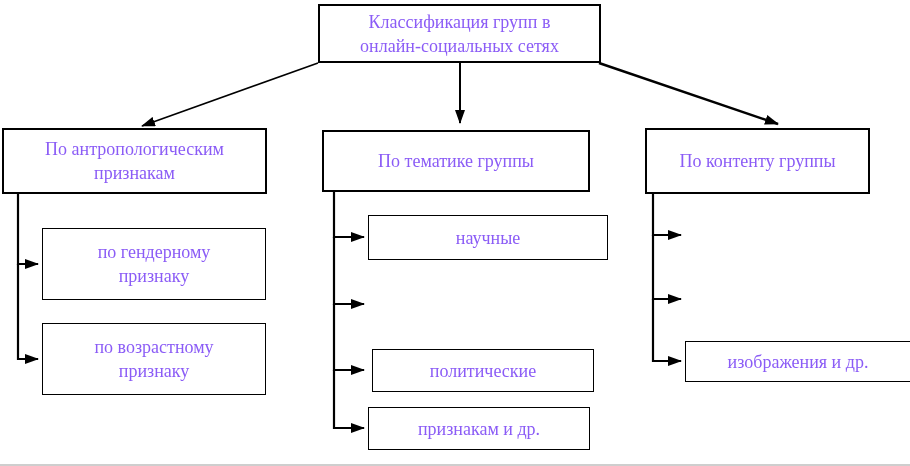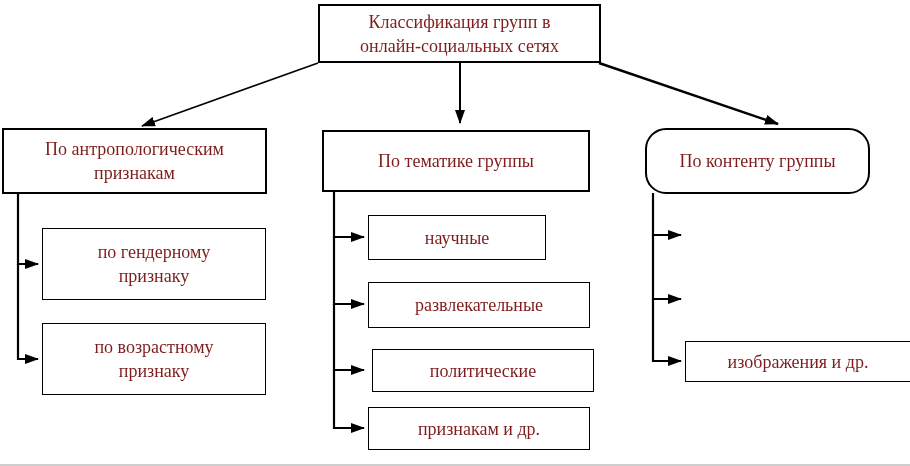--- a/index.html
+++ b/index.html
@@ -14,42 +14,42 @@
   .connectors {
     position: absolute;
     left: 0; top: 0;
     width: 910px; height: 466px;
   }
   .node {
     position: absolute;
     box-sizing: border-box;
     background: #ffffff;
     border: 2px solid #000000;
-    color: #7f1d1d;
+    color: #8b5cf6;
     display: flex;
     align-items: center;
     justify-content: center;
     text-align: center;
     font-size: 18px;
     line-height: 24px;
     white-space: pre-line;
   }
   .node.child { border-width: 1.5px; }
 
   
   #root   { left: 318px; top: 4px;   width: 283px; height: 59px; }
   
   #cat-0  { left: 2px;   top: 128px; width: 265px; height: 66px; }
   #cat-1  { left: 322px; top: 130px; width: 268px; height: 62px; align-items: center; }
-  #cat-2  { left: 645px; top: 128px; width: 225px; height: 66px; border-radius: 21px; }
+  #cat-2  { left: 645px; top: 128px; width: 225px; height: 66px; }
   
   #b0c0   { left: 42px;  top: 228px; width: 224px; height: 72px; }
   #b0c1   { left: 42px;  top: 323px; width: 224px; height: 72px; }
   
-  #b1c0   { left: 368px; top: 215px; width: 178px; height: 45px; }
+  #b1c0   { left: 368px; top: 215px; width: 240px; height: 45px; }
   #b1c1   { left: 368px; top: 282px; width: 222px; height: 46px; }
   #b1c2   { left: 372px; top: 349px; width: 222px; height: 43px; }
   #b1c3   { left: 368px; top: 407px; width: 222px; height: 43px; }
   
   #b2c0   { left: 685px; top: 214px; width: 213px; height: 43px; }
   #b2c1   { left: 685px; top: 278px; width: 213px; height: 43px; }
   #b2c2   { left: 685px; top: 341px; width: 226px; height: 41px; }
 
   .scan-edge {
     position: absolute;
@@ -109,23 +109,20 @@
 признаку</span>
   </div>
   <div class="node child" id="b0c1">
     <span>по возрастному
 признаку</span>
   </div>
 
   <div class="node child" id="b1c0">
     <span>научные</span>
   </div>
-  <div class="node child" id="b1c1">
-    <span>развлекательные</span>
-  </div>
   <div class="node child" id="b1c2">
     <span>политические</span>
   </div>
   <div class="node child" id="b1c3">
     <span>признакам и др.</span>
   </div>
 
   <div class="node child" id="b2c2">
     <span>изображения и др.</span>
   </div>

